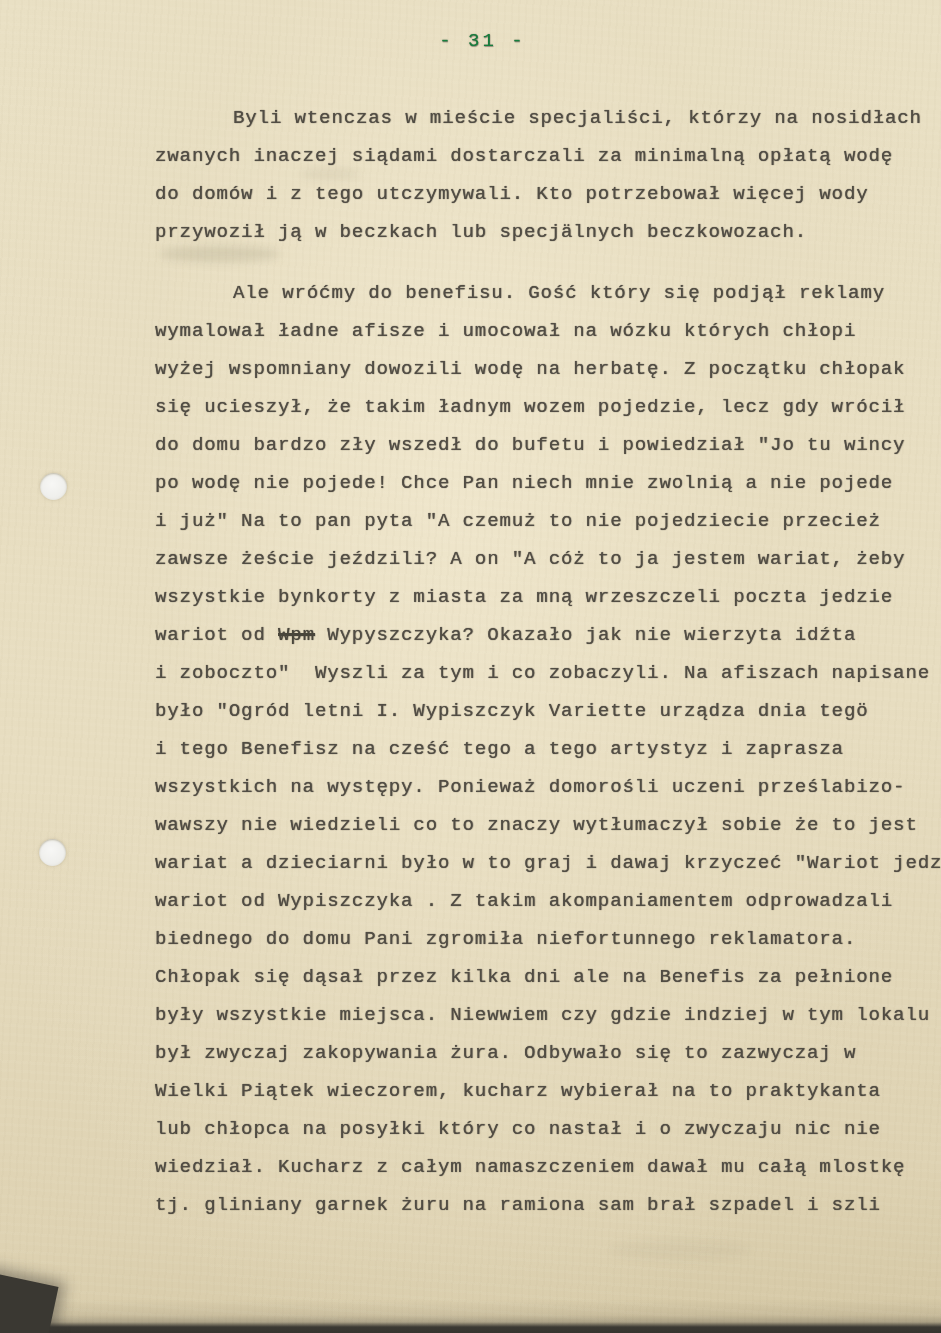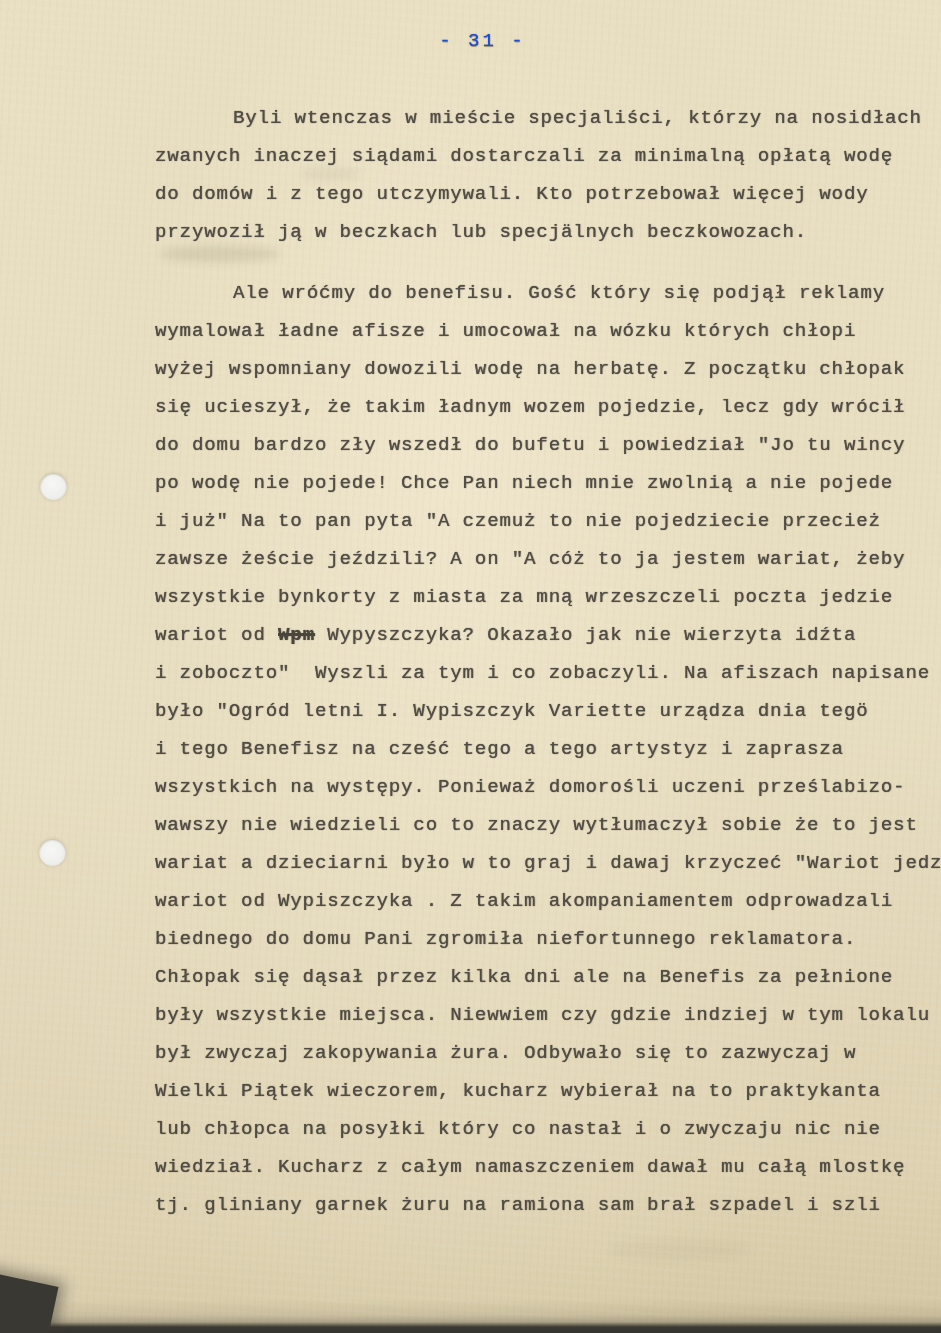--- a/index.html
+++ b/index.html
@@ -43,21 +43,21 @@
   .page-number {
     position: absolute;
     top: 30px;
     left: 0;
     width: 100%;
     text-align: center;
     padding-left: 24px;
     box-sizing: border-box;
     font-size: 19px;
     letter-spacing: 3px;
-    color: #1d4ed8;
+    color: #15803d;
     text-shadow: 0 0 1px rgba(66,62,54,0.8), 0.5px 0.5px 0.8px rgba(66,62,54,0.45);
   }
   .text-block {
     position: absolute;
     top: 99px;
     left: 155px;
     width: 800px;
   }
   .paragraph { margin: 0; }
   .paragraph + .paragraph { margin-top: 23px; }
@@ -68,21 +68,21 @@
     font-size: 19px;
     letter-spacing: 0.9px;
     color: #45413a;
     text-shadow: 0 0 0.9px rgba(62,58,50,0.85), 0.6px 0.4px 1px rgba(62,58,50,0.4);
     opacity: 0.92;
   }
   .line.indent { text-indent: 78px; }
   .strike {
     text-decoration: line-through;
     text-decoration-thickness: 3px;
-    font-weight: bold;
+    font-weight: normal;
     color: #3c3930;
   }
   .punch-hole {
     position: absolute;
     width: 27px;
     height: 27px;
     border-radius: 50%;
     background: radial-gradient(circle at 45% 40%, #f7f7f5 0%, #efefec 60%, #e4e2da 100%);
     box-shadow: inset 0 1px 2px rgba(150,140,110,0.55), 0 0 3px rgba(170,158,125,0.5);
   }

